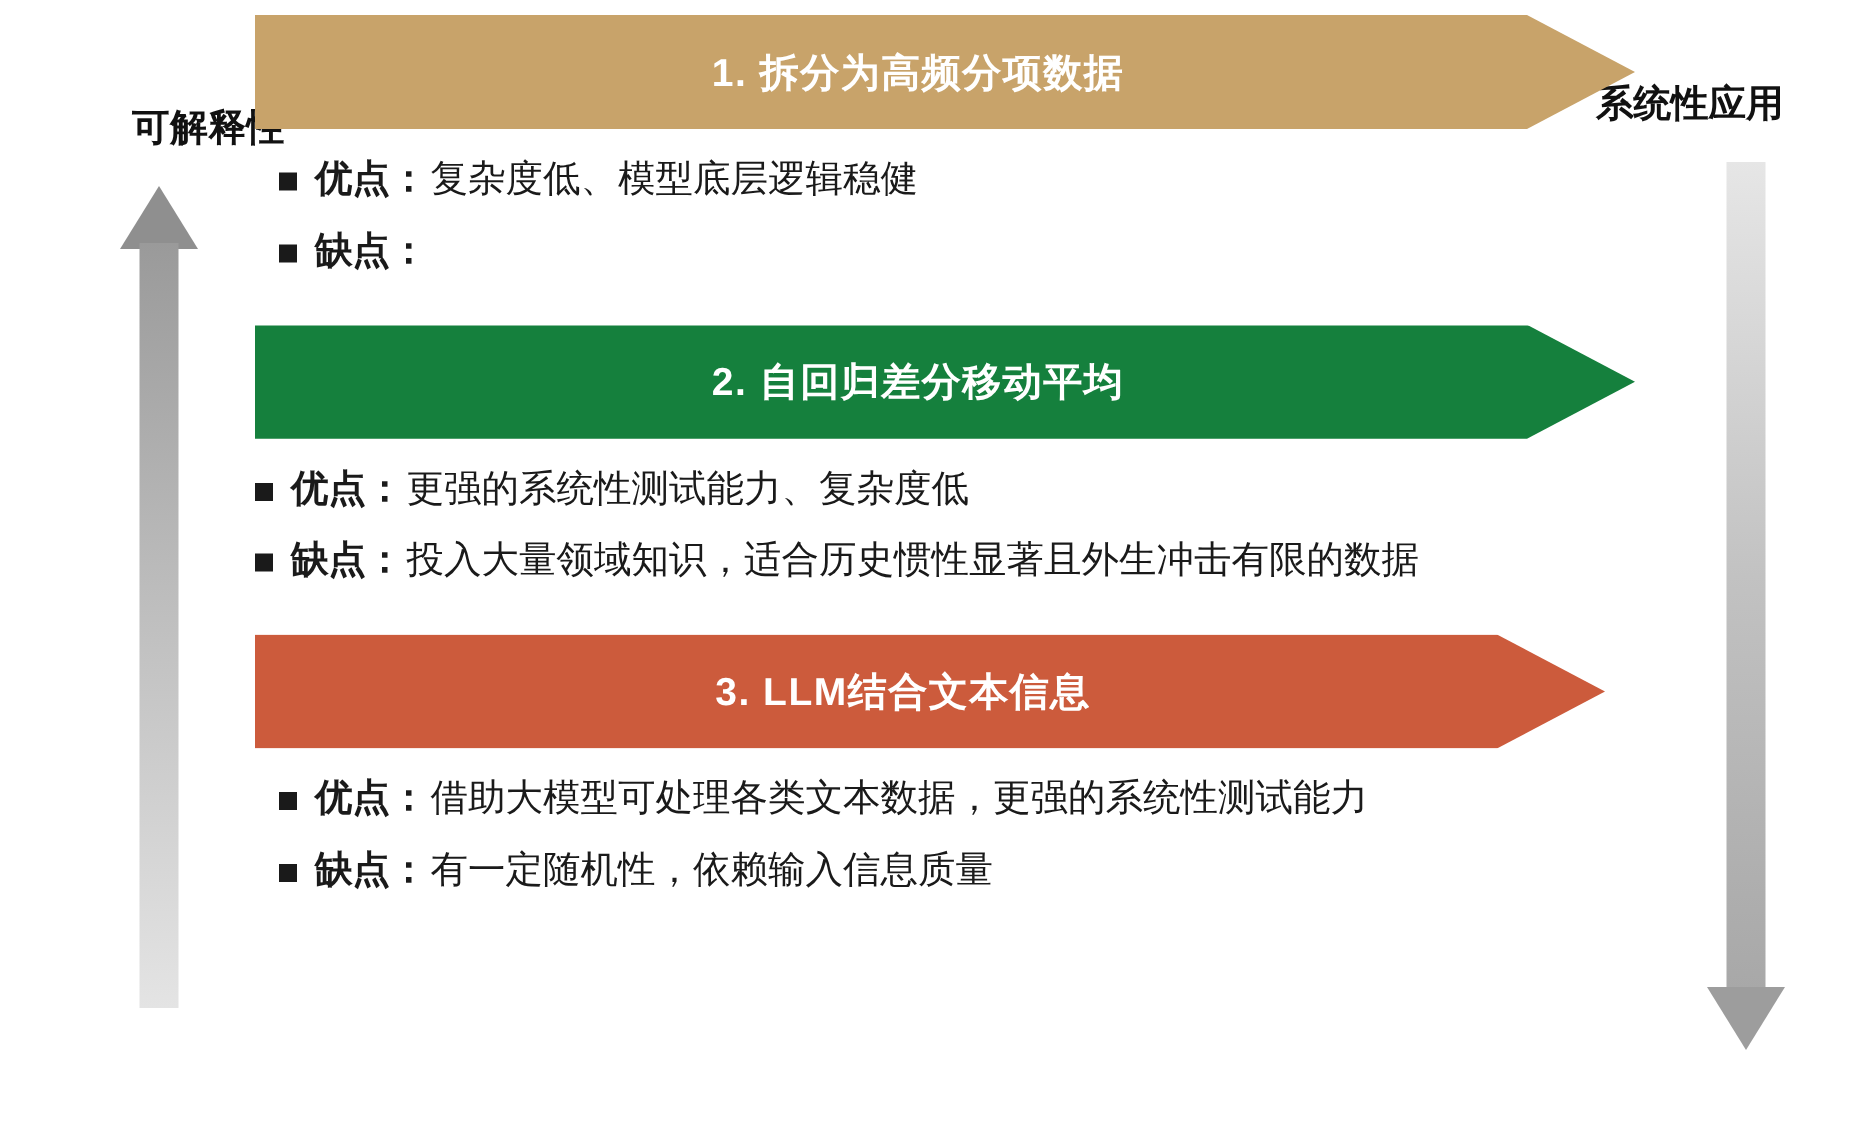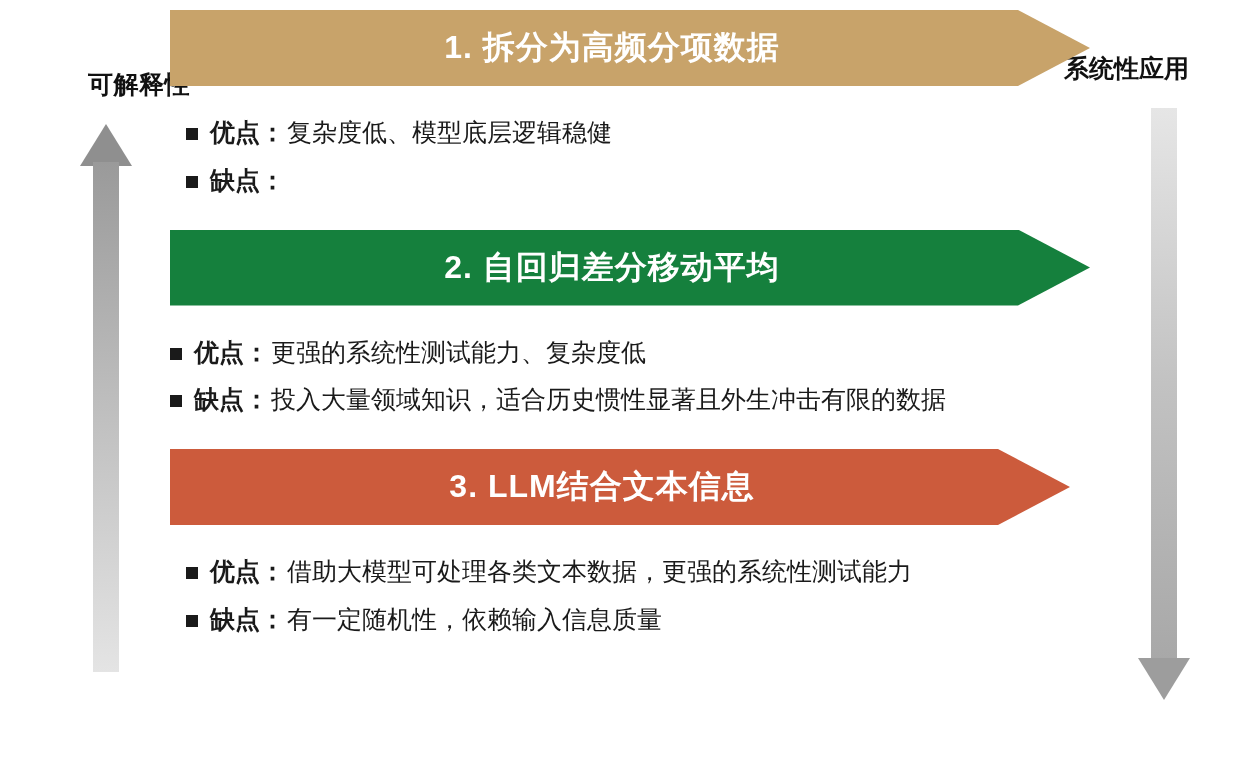--- a/index.html
+++ b/index.html
@@ -118,33 +118,33 @@
   .block {
     margin-bottom: 8px;
   }
   .banner {
     position: relative;
     height: 76px;
     display: flex;
     align-items: center;
     justify-content: center;
     color: #ffffff;
-    font-size: 32px;
+    font-size: 26px;
     font-weight: bold;
     letter-spacing: 1px;
     padding-right: 36px;
     box-sizing: border-box;
     clip-path: polygon(0 0, calc(100% - 72px) 0, 100% 50%, calc(100% - 72px) 100%, 0 100%);
   }
   .banner-1 { background: #c8a36a; width: 920px; }
   .banner-2 { background: #15803d; width: 920px; }
   .banner-3 { background: #cc5b3c; width: 920px; }
 
   .bullets {
-    padding: 30px 0 10px 16px;
+    padding: 17px 0 10px 16px;
   }
   .bullet-row {
     display: flex;
     align-items: flex-start;
     margin-bottom: 14px;
     font-size: 25px;
     line-height: 1.35;
   }
   .sq {
     width: 12px;

